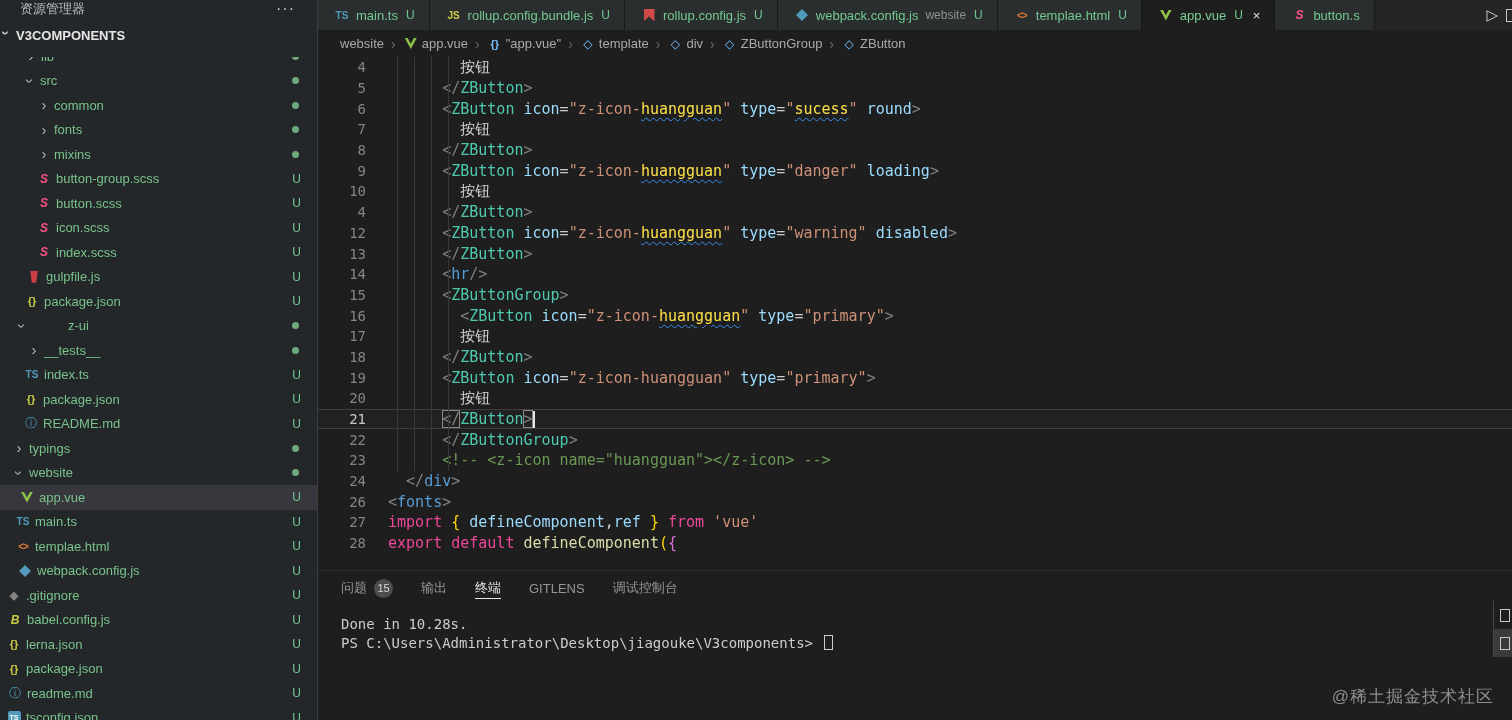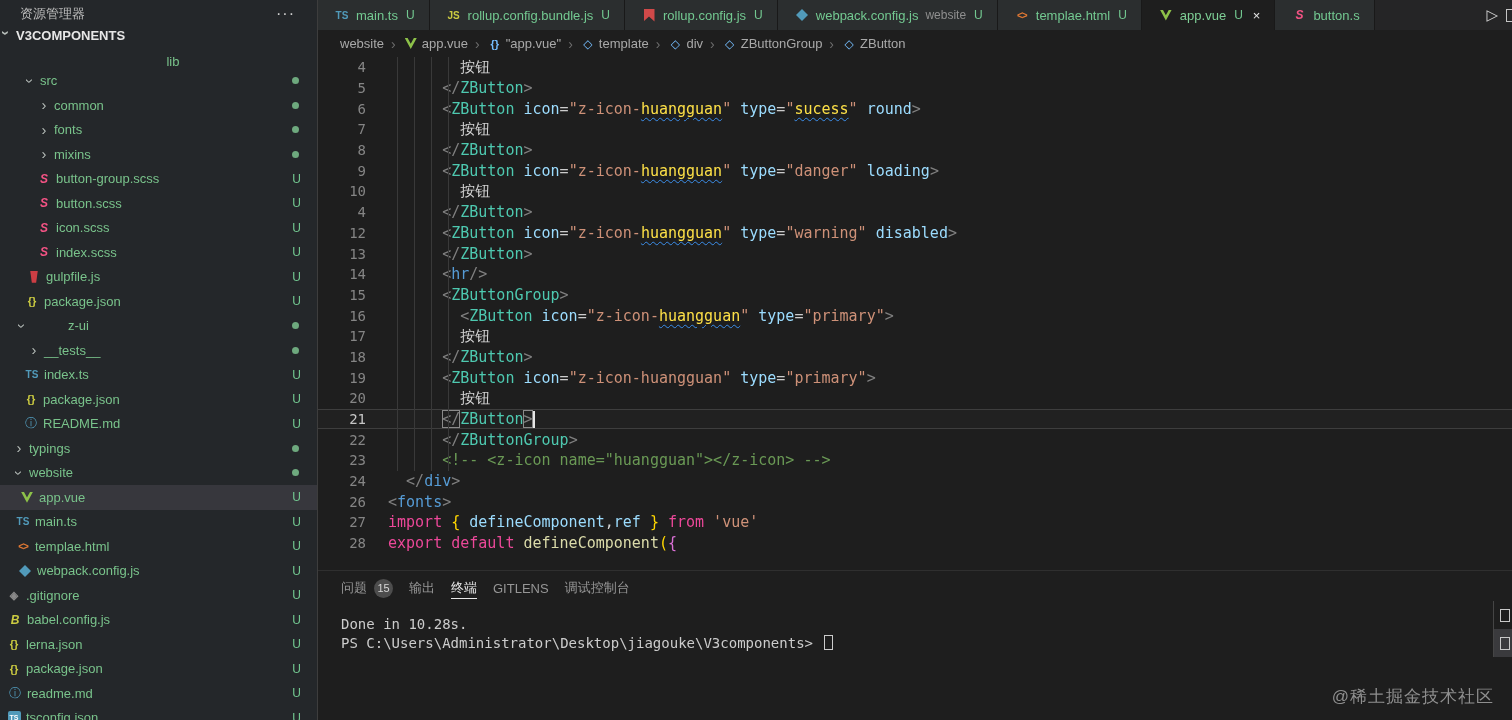--- a/index.html
+++ b/index.html
@@ -1,21 +1,21 @@
 <!DOCTYPE html>
 <html><head>
 <meta charset="utf-8">
 <style>
   *{margin:0;padding:0;box-sizing:border-box}
   html,body{width:1512px;height:720px;overflow:hidden;background:#1e1e1e;font-family:"Liberation Sans",sans-serif}
   .app{position:relative;display:flex;width:1512px;height:720px;color:#ccc}
 
   
   .sidebar{width:318px;min-width:318px;height:720px;background:#24272a;border-right:1px solid #3d3d3d;position:relative;overflow:hidden}
-  .sb-head{height:28px;display:flex;align-items:center;justify-content:space-between;padding:0 22px 0 20px;color:#bdbdbd;font-size:13px}
+  .sb-head{height:28px;display:flex;align-items:flex-start;justify-content:space-between;padding:0 22px 0 20px;color:#bdbdbd;font-size:13px}
   .sb-head .more{color:#cfcfcf;font-size:16px;letter-spacing:1px;cursor:pointer}
   .sb-section{height:29px;display:flex;align-items:flex-start;font-weight:bold;font-size:13px;color:#e7e7e7;padding-left:0}
   .sb-section .chev{margin-right:4px}
   #tree{position:absolute;top:57px;left:0;right:0;bottom:0;overflow:hidden}
   .trow{height:24.5px;display:flex;align-items:center;font-size:13px;color:#79c38b;position:relative;cursor:pointer}
   .trow.sel{background:#37373d}
   .trow .lbl{white-space:nowrap;margin-left:4px}
   .trow .spacer{flex:1}
   .badge-u{color:#73c991;font-size:12px;margin-right:16px}
   .badge-dot{width:7px;height:7px;border-radius:50%;background:#6ea97e;margin-right:18px}
@@ -71,21 +71,21 @@
   .cl.curline .ln{color:#c6c6c6}
   .t-pu{color:#808080}.t-tg{color:#4ec9b0}.t-ht{color:#569cd6}.t-at{color:#9cdcfe}
   .t-st{color:#ce9178}.t-tx{color:#d4d4d4}.t-eq{color:#cccccc}.t-kw{color:#ec4899}
   .t-fn{color:#dcdcaa}.t-cm{color:#6a9955}.t-b1{color:#ffd700}.t-b2{color:#da70d6}
   .t-sqt{color:#fde047;text-decoration:underline wavy #3b8eea;text-decoration-thickness:1px;text-underline-offset:3px}
   .t-bxp{color:#808080;outline:1px solid #8a8a8a;outline-offset:-1px}
   .t-cur{display:inline-block;width:2px;height:17px;background:#e6e6e6;vertical-align:middle}
 
   
   .panel{flex:1;background:#1e1e1e;border-top:1px solid #2f2f2f;position:relative}
-  #panel-tabs{display:flex;height:34px;padding-left:23px;gap:16px}
+  #panel-tabs{display:flex;height:34px;padding-left:23px;gap:28px}
   .ptab{font-size:13px;color:#969696;display:flex;align-items:center;gap:7px;height:100%;cursor:pointer;position:relative}
   .ptab.active{color:#e7e7e7}
   .ptab.active:after{content:"";position:absolute;left:0;right:0;bottom:6px;height:1px;background:#e7e7e7}
   .pbadge{display:inline-flex;align-items:center;justify-content:center;width:19px;height:19px;border-radius:50%;background:#4d4d4d;color:#d7d7d7;font-size:11px}
   #terminal{padding:10px 0 0 23px;font-family:"DejaVu Sans Mono","Liberation Mono",monospace;font-size:14px;color:#cccccc;line-height:19px}
   .term-cursor{display:inline-block;width:9px;height:15px;border:1px solid #cccccc;vertical-align:-2px;margin-left:3px}
   .term-side{position:absolute;right:0;top:30px;width:19px;height:56px;border-left:1px solid #454545}
   .term-side .trow2{height:28px;display:flex;align-items:center}
   .term-side .trow2.sel{background:#3a3a3d}
   .term-side .tbox{width:10px;height:13px;border:1px solid #c8c8c8;margin-left:6px}
@@ -100,21 +100,21 @@
   <aside class="sidebar">
     <div class="sb-head">
       <span>资源管理器</span>
       <span class="more">···</span>
     </div>
     <div class="sb-section">
       <span class="chev down">›</span>
       <span>V3COMPONENTS</span>
     </div>
     <div id="tree">
-        <div class="trow partial" style="padding-left: 25px; flex-direction: column;">
+        <div class="trow partial" style="padding-left: 25px;">
           <span class="chev">›</span>
           <span class="lbl">lib</span>
           <span class="spacer"></span>
           <span class="badge-dot"></span>
         </div>
         <div class="trow" style="padding-left: 24px;">
           <span class="chev down">›</span>
           <span class="lbl">src</span>
           <span class="spacer"></span>
           <span class="badge-dot"></span>

